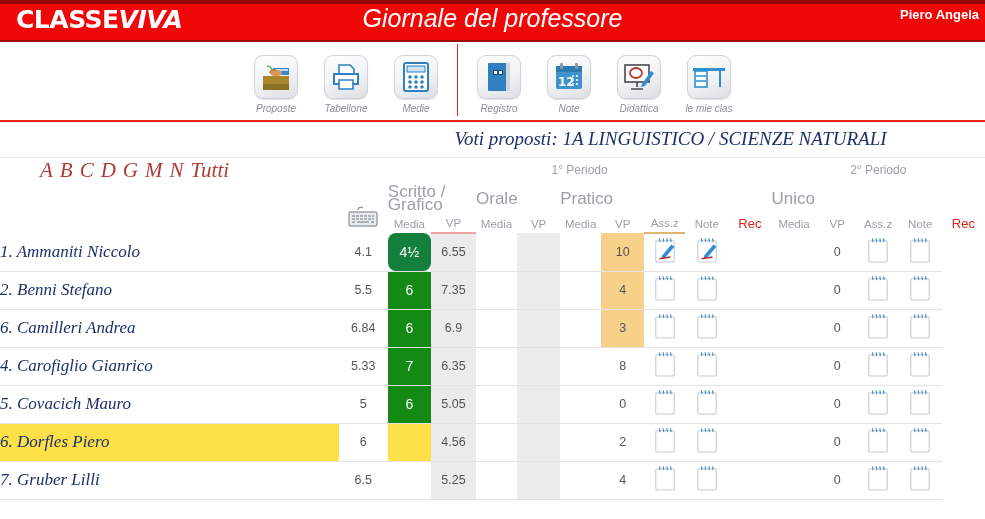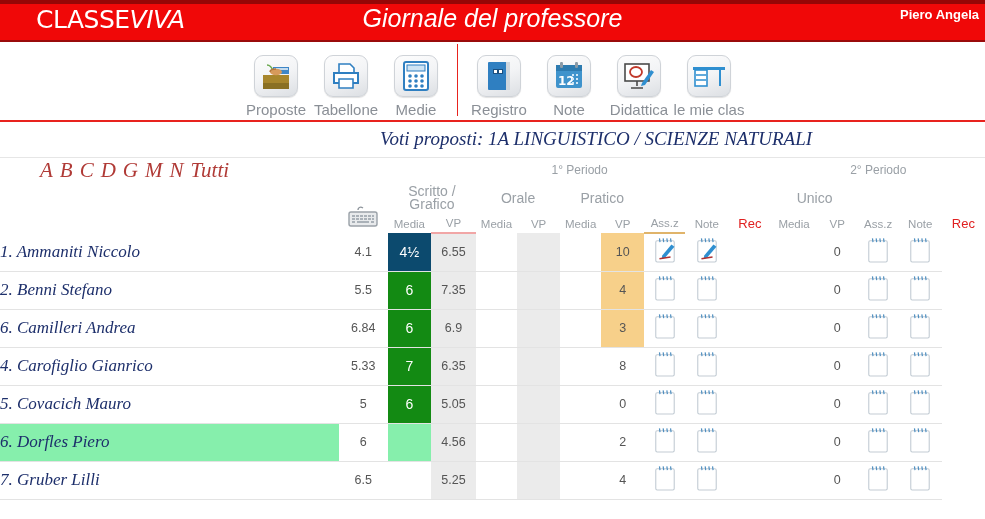--- a/index.html
+++ b/index.html
@@ -14,23 +14,23 @@
     position:relative;height:40px;width:985px;
     background:#f00808;
     border-bottom:2px solid #9a0b0b;
     overflow:hidden;
   }
   .topbar:before{
     content:"";position:absolute;left:0;top:0;width:100%;height:4px;
     background:#4a0505;opacity:.55;
   }
   .logo{
-    position:absolute;left:36px;top:5px;
+    position:absolute;left:16px;top:5px;
     font-family:"DejaVu Sans", sans-serif;
-    font-weight:normal;font-size:25px;letter-spacing:-.5px;
+    font-weight:bold;font-size:25px;letter-spacing:-.5px;
     color:#fff;
   }
   .logo .viva{font-style:italic;}
   .app-title{
     position:absolute;left:0;right:0;top:4px;text-align:center;
     font-family:Liberation Sans, sans-serif;
     font-style:italic;font-size:25px;color:#fff;
     pointer-events:none;
   }
   .user-name{
@@ -52,39 +52,39 @@
   .tool.active{background:#ececec;}
   .tool .ic{
     width:44px;height:44px;border-radius:9px;
     background:linear-gradient(160deg,#fdfdfd 0%,#f3f4f6 48%,#dcdfe3 100%);
     border:1px solid #cfd3d8;
     box-shadow:0 1px 1px rgba(0,0,0,.12);
     display:flex;align-items:center;justify-content:center;
     box-sizing:border-box;
   }
   .tool .lbl{
-    margin-top:4px;font-size:15px;color:#8a8f96;
-    font-family:"Liberation Sans", sans-serif;white-space:nowrap;
+    margin-top:4px;font-size:10px;color:#8a8f96;
+    font-family:"Liberation Sans", sans-serif;white-space:nowrap;font-style:italic;
   }
   .tool-sep{
     width:0;border-left:1px solid #e8231e;height:72px;margin:2px 6px 0 6px;
   }
   
   .subbar{
     position:relative;height:35px;width:985px;background:#fff;
     border-bottom:1px solid #e6e6e6;
   }
   .alpha{
     position:absolute;left:40px;top:4px;
     font-family:"Liberation Serif", serif;font-style:italic;
     font-size:21px;color:#b03a36;margin-top:32px;
   }
   .alpha span{cursor:pointer;margin-right:7px;}
   .page-title{
-    position:absolute;left:380px;right:24px;top:6px;
+    position:absolute;left:380px;right:24px;top:6px;text-align:center;
     font-family:"Liberation Serif", serif;font-style:italic;
     font-size:19px;color:#1d2f6b;
   }
   
   .grid{
     width:985px;border-collapse:collapse;
     table-layout:fixed;
     font-family:"Liberation Sans", sans-serif;
   }
   .grid td,.grid th{
@@ -96,21 +96,21 @@
     font-size:11.5px;color:#9aa0a6;text-align:center;
     vertical-align:middle;
     background:#fff;
   }
   .hd.rec{color:#e02020;font-size:13px;}
   .hd-period{
     font-size:12px;color:#9aa0a6;text-align:center;height:24px;
     border-bottom:1px solid #d9d9d9;
   }
   .hd-grp{
-    font-size:14px;color:#9aa0a6;text-align:center;height:32px;
+    font-size:17px;color:#9aa0a6;text-align:left;height:32px;
     line-height:13px;
   }
   .hd-sub{height:18px;border-bottom:1px solid #b9b9b9;}
   .vl{border-left:1px solid #c9c9c9;}
   .vl-dot{border-left:1px dotted #c9c9c9;}
   .hd-sub.underline-red{border-bottom:2px solid #f1a6a6;}
   .hd-sub.underline-orange{border-bottom:2px solid #e0b46a;}
   
   .kbd-cell{text-align:center;vertical-align:bottom;padding-bottom:12px;}
   
@@ -122,25 +122,25 @@
     white-space:nowrap;overflow:hidden;
   }
   .num{
     text-align:center;font-size:12.5px;color:#555;
   }
   .media-g{background:#ebebeb;}
   .cell-vp{
     text-align:center;font-size:14px;font-weight:bold;color:#fff;
     vertical-align:middle;
   }
-  .vp-red{background:#0c4a6e;}
+  .vp-red{background:#15803d;border-radius:8px;}
   .vp-green{background:#138a13;}
   .vp-yellow{background:#ffff00;}
   .assz-hot{background:#f7d08a;text-align:center;}
-  .row.hl .name,.row.hl .hl-cell{background:#86efac;}
+  .row.hl .name,.row.hl .hl-cell{background:#fde047;}
   .icon-cell{text-align:center;vertical-align:middle;}
   
   .pad{
     display:inline-block;width:24px;height:28px;position:relative;
   }
   .pad svg{display:block;}
 </style>
 </head>
 <body>
 

